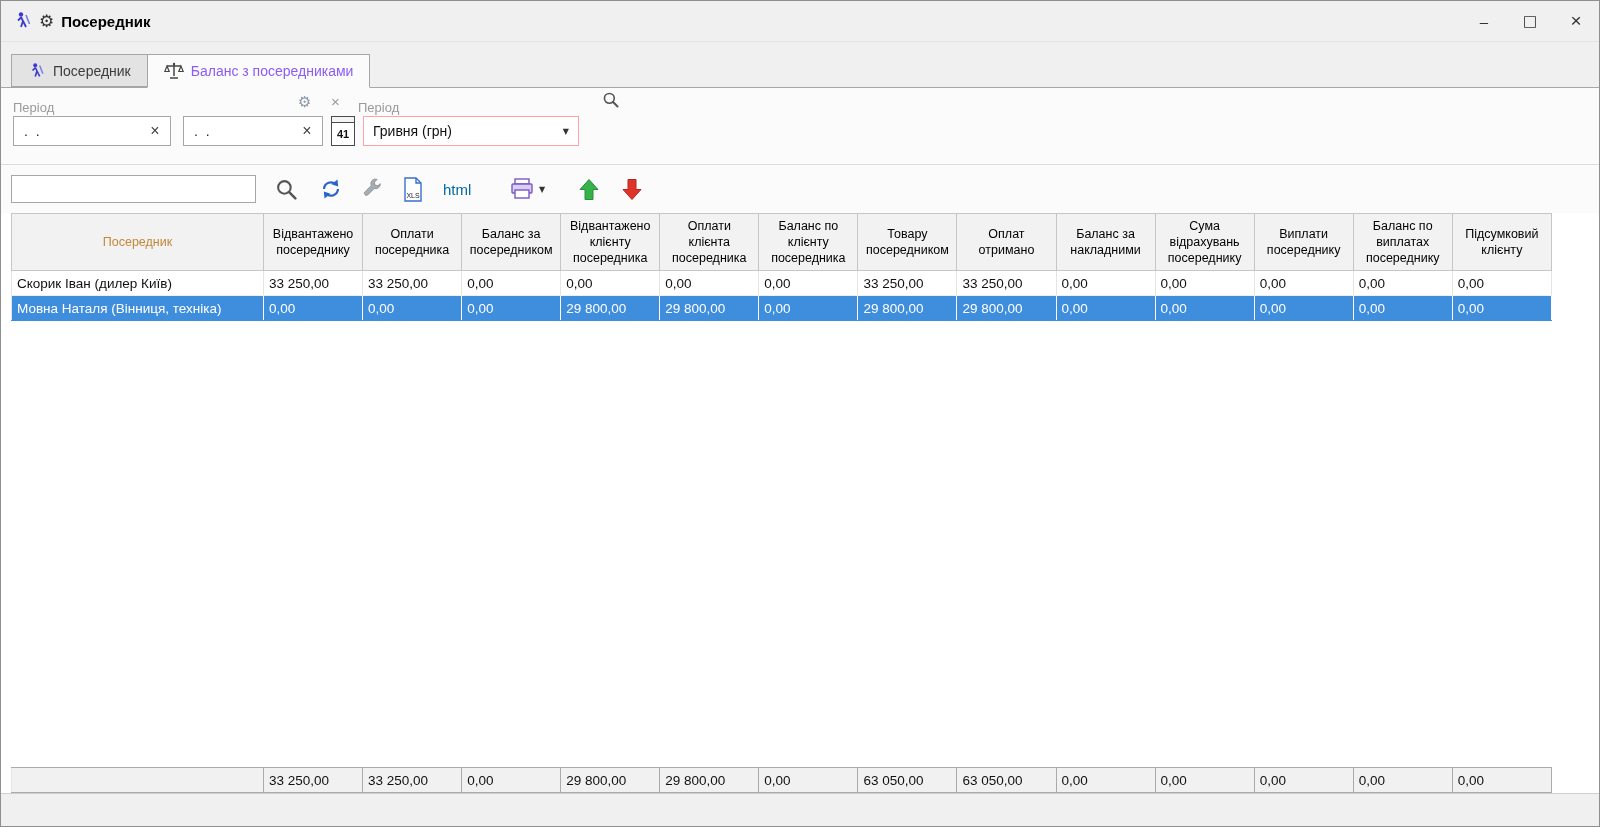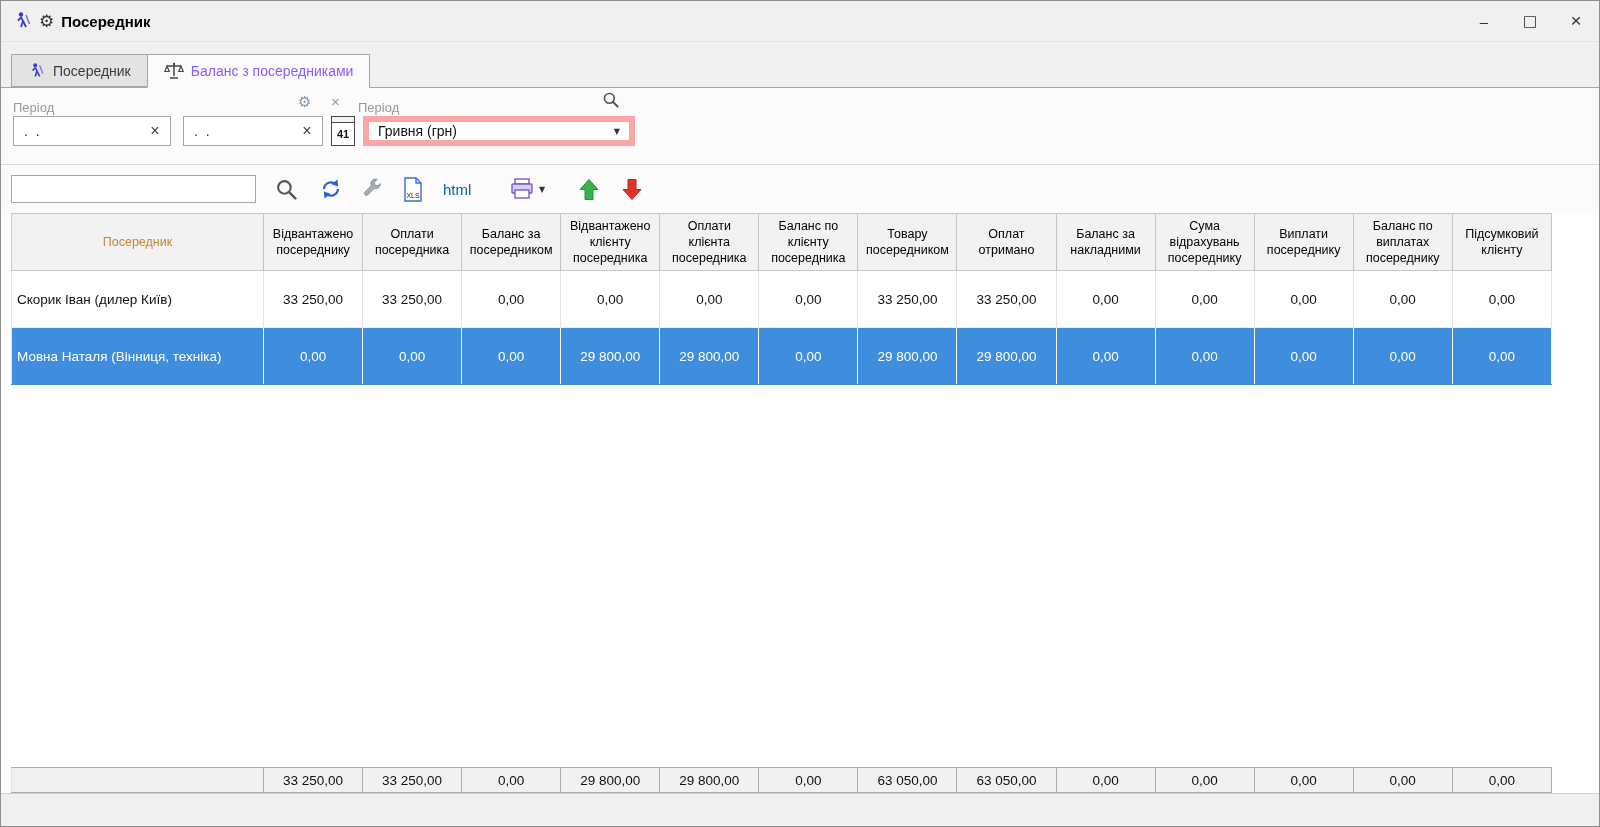--- a/index.html
+++ b/index.html
@@ -44,22 +44,22 @@
     border:1px solid #a6a6a6;display:flex;align-items:center;}
   #date-from{left:12px;width:158px;}
   #date-to{left:182px;width:140px;}
   .date-wrap input{border:none;outline:none;background:transparent;flex:1;min-width:0;
     font-size:14px;padding-left:10px;font-family:inherit;color:#222;}
   .clear-btn{width:30px;text-align:center;color:#444;font-size:16px;cursor:default;}
   .calendar-btn{position:absolute;left:330px;top:28px;width:24px;height:30px;box-sizing:border-box;
     background:#fff;border:1px solid #4a4a4a;text-align:center;cursor:default;}
   .cal-top{height:5px;border-bottom:1px solid #4a4a4a;background:#f4f4f4;}
   .cal-day{font-size:11px;font-weight:bold;line-height:22px;display:block;}
-  .currency-select{position:absolute;left:362px;top:28px;width:272px;height:30px;box-sizing:border-box;
-    border:6px solid #fca5a5;background:#fff;display:flex;align-items:center;padding-left:9px;
+  .currency-select{position:absolute;left:362px;top:28px;width:216px;height:30px;box-sizing:border-box;
+    border:1px solid #fca5a5;background:#fff;display:flex;align-items:center;padding-left:9px;
     font-size:14px;cursor:default;}
   .currency-select .chevron{margin-left:auto;margin-right:9px;font-size:8px;color:#333;}
 
   
   .toolbar{position:relative;height:48px;flex:0 0 48px;background:#fbfbfb;border-top:1px solid #dcdcdc;}
   .search-input{position:absolute;left:10px;top:10px;width:245px;height:28px;box-sizing:border-box;
     border:1px solid #a6a6a6;background:#fff;padding:0 8px;font-size:14px;font-family:inherit;outline:none;}
   .tb-icon{position:absolute;top:11px;height:26px;display:flex;align-items:center;justify-content:center;cursor:default;}
   #tb-search{left:274px;}
   #tb-refresh{left:318px;}
@@ -72,25 +72,25 @@
   .print-caret{font-size:8px;color:#333;}
 
   
   .table-wrap{flex:1 1 auto;display:flex;flex-direction:column;background:#fff;overflow:hidden;}
   table{border-collapse:collapse;table-layout:fixed;width:1541px;margin-left:10px;}
   col.first-col{width:252px;}
   thead th{background:#f2f2f2;border:1px solid #c6c6c6;height:56px;font-weight:normal;
     font-size:12.5px;line-height:1.28;white-space:pre-line;text-align:center;vertical-align:middle;
     padding:0 2px;overflow:hidden;color:#000;}
   thead th.first{color:var(--header-accent-orange,#c4873a);}
-  tbody td{height:24px;font-size:13.5px;padding:16px 5px;white-space:nowrap;overflow:hidden;
+  tbody td{height:24px;font-size:13.5px;padding:0 5px;white-space:nowrap;overflow:hidden;
     border-right:1px solid #e4e4e4;border-bottom:1px solid #efefef;}
   tbody td:first-child{border-left:1px solid #e4e4e4;}
   td.name-cell{text-align:left;}
-  td.num-cell{text-align:center;}
+  td.num-cell{text-align:left;}
   tr.selected td{background:var(--selection-blue,#3f8ede);color:#fff;
     border-right-color:rgba(255,255,255,.45);border-bottom-color:var(--selection-blue,#3f8ede);}
   .filler{flex:1 1 auto;background:#fff;}
   .totals-table td{height:24px;border:1px solid #ababab;background:#f1f1f1;font-size:13.5px;
     padding:0 5px;white-space:nowrap;overflow:hidden;}
   .statusbar{height:32px;flex:0 0 32px;background:#f0f0f0;border-top:1px solid #cfcfcf;}
 </style>
 </head>
 <body>
 

